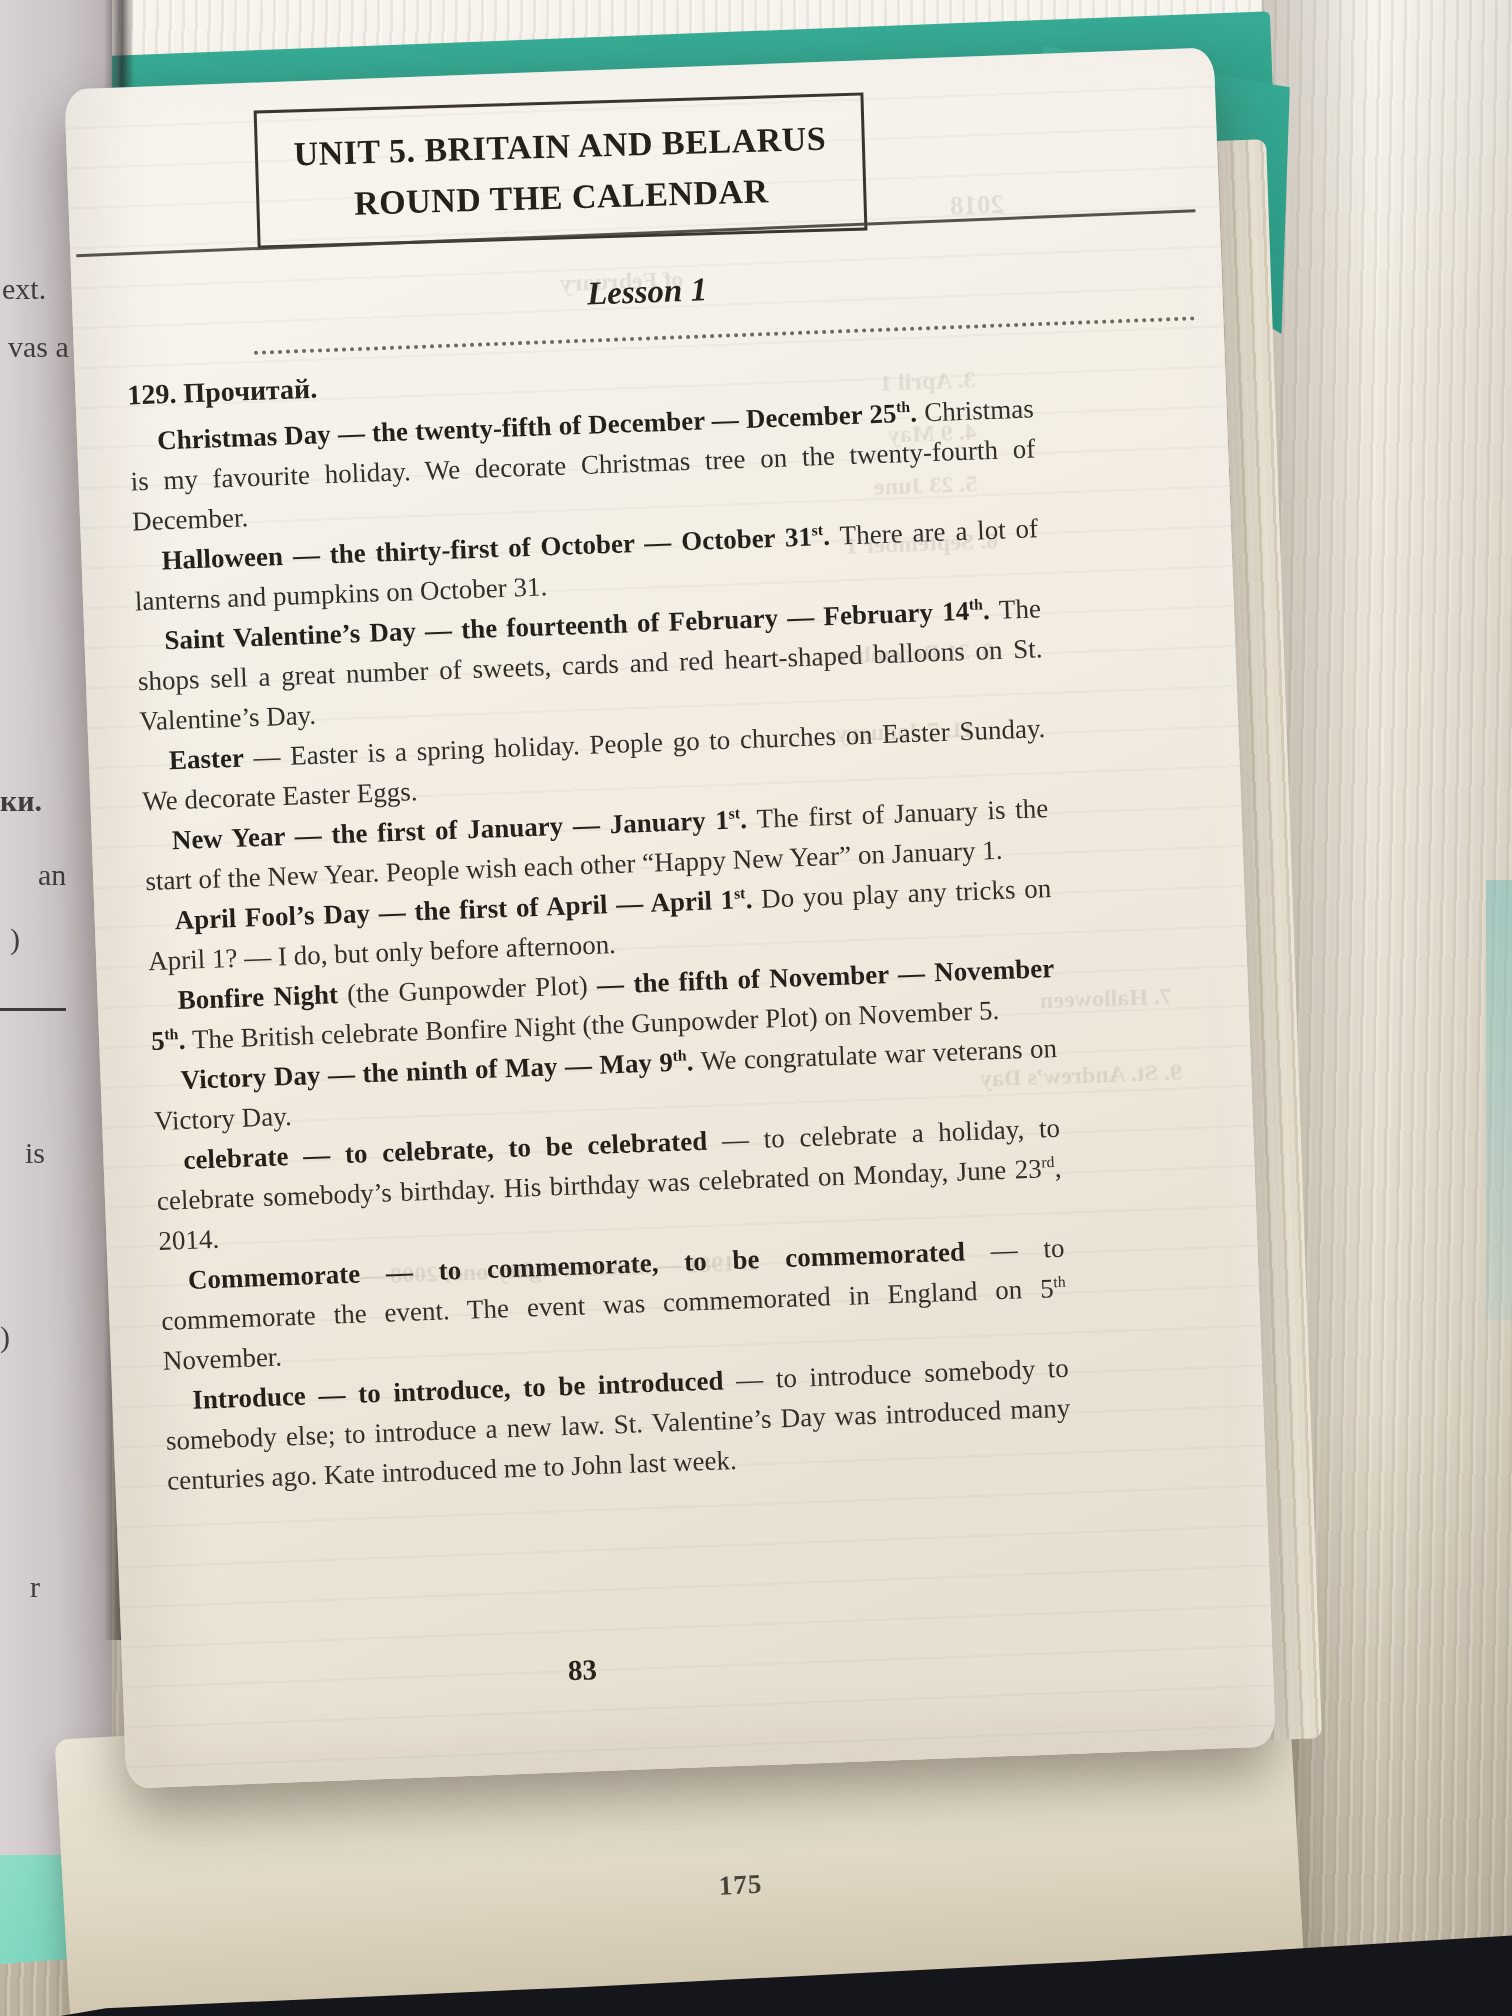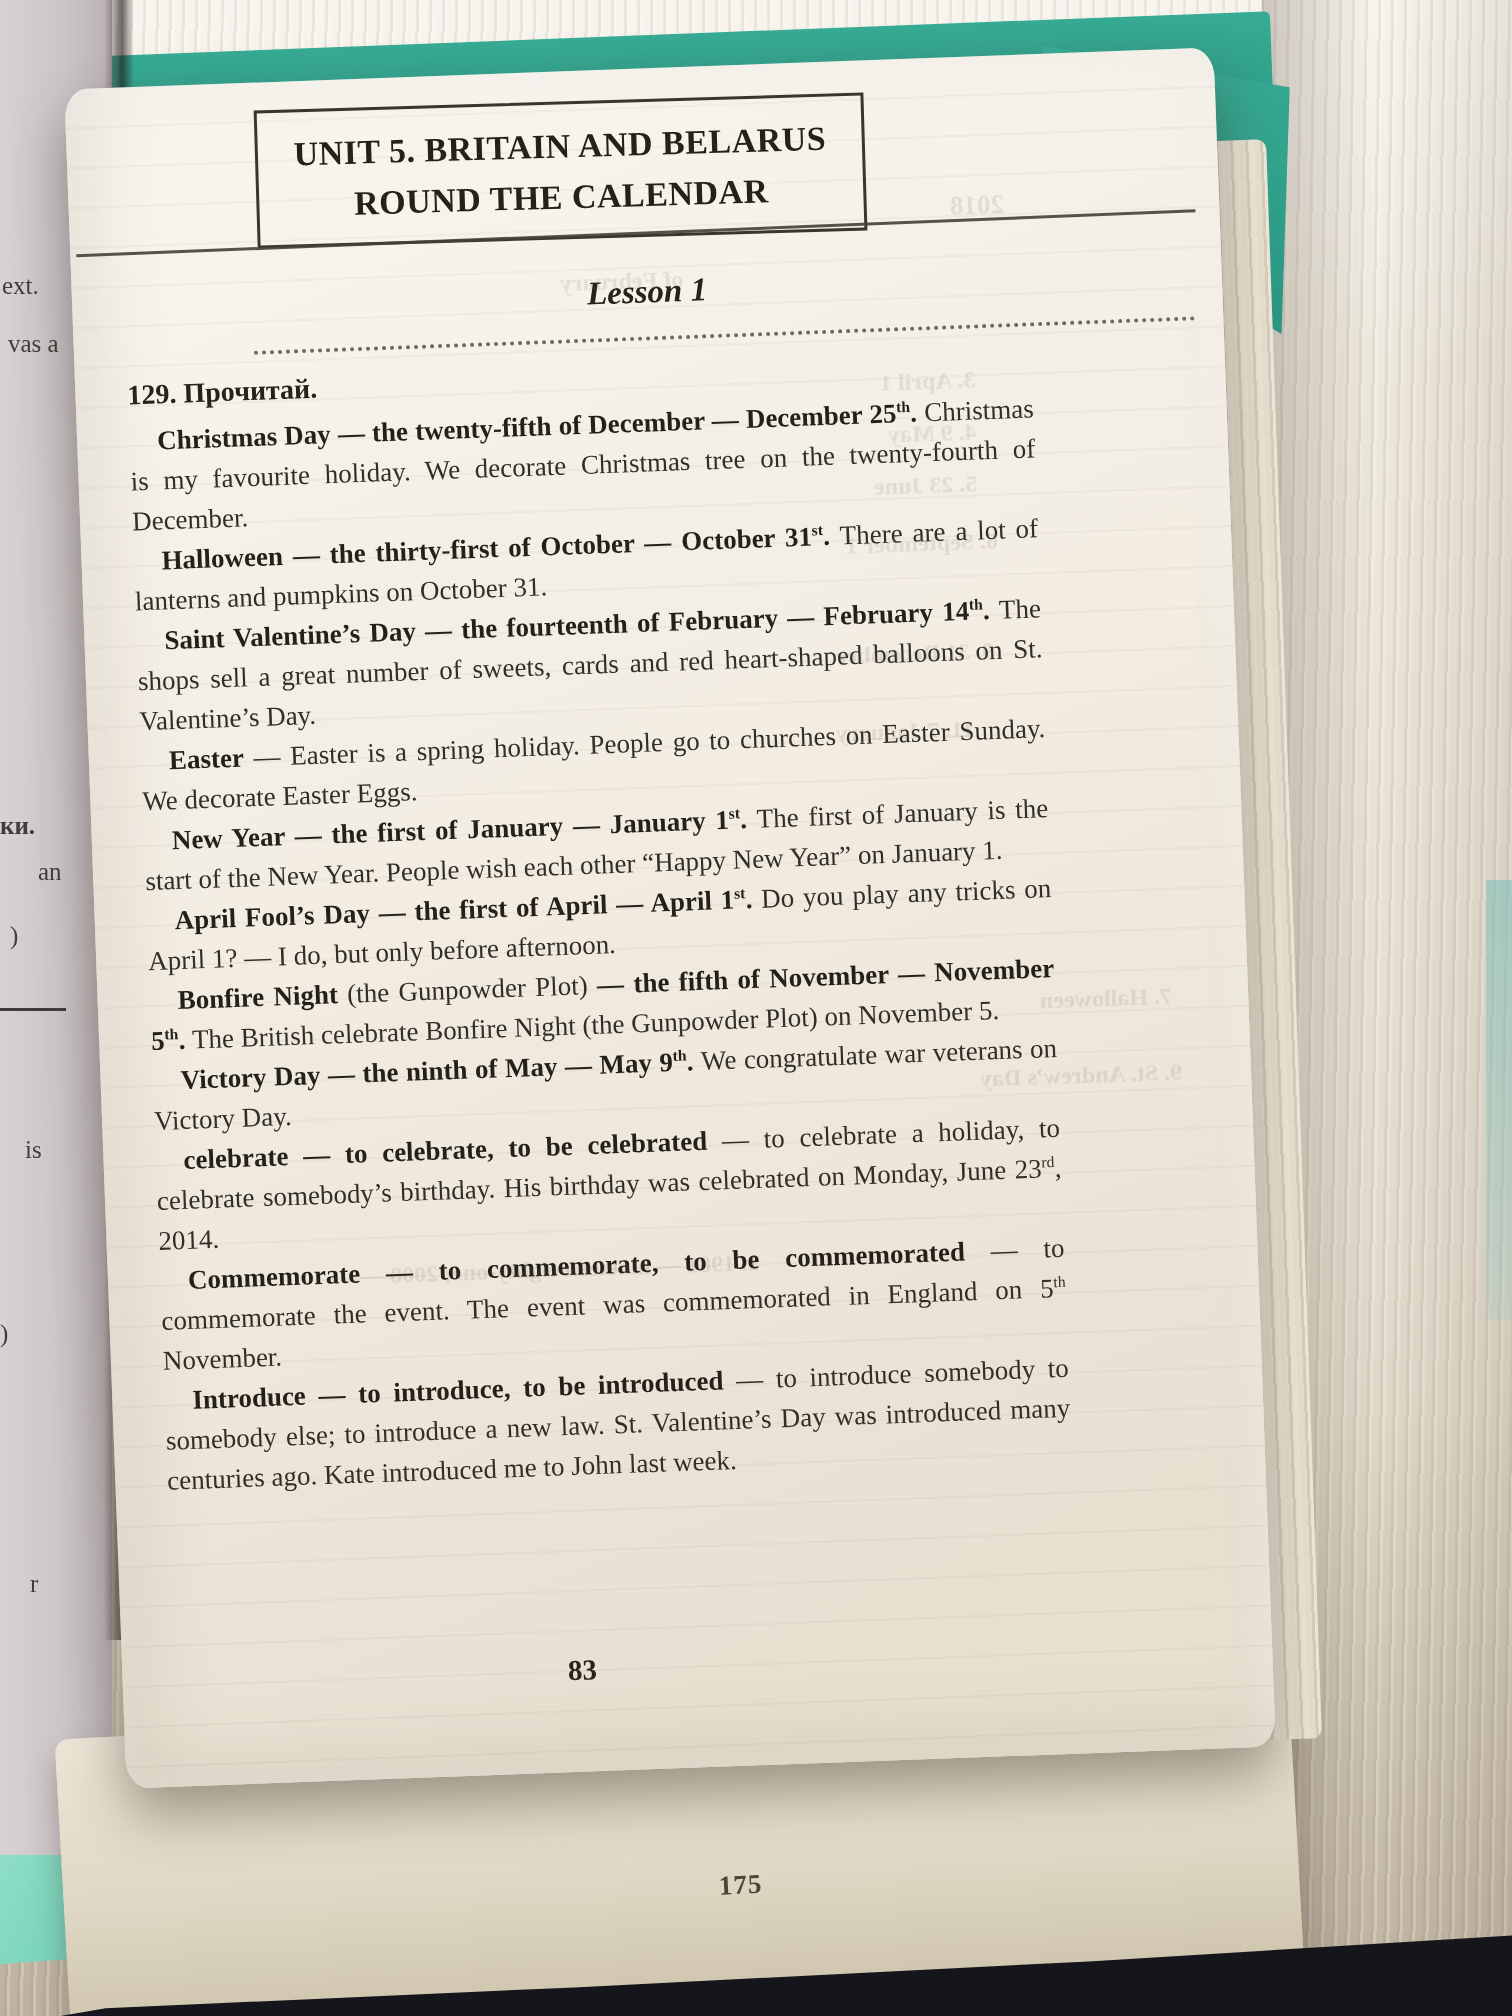--- a/index.html
+++ b/index.html
@@ -19,21 +19,21 @@
     background:linear-gradient(90deg, rgba(90,76,60,.28) 0%, rgba(0,0,0,0) 45%, rgba(110,95,75,.12) 100%);}
   
   .teal-top{position:absolute;z-index:1;left:82px;top:34px;width:1190px;height:92px;background:linear-gradient(180deg,#37ab94,#2f9f8a);transform:rotate(-2.2deg);border-radius:6px;}
   .teal-topright{position:absolute;z-index:1;left:1030px;top:40px;width:265px;height:300px;background:linear-gradient(160deg,#3bb29a,#2a9682);transform:rotate(-3deg);border-radius:8px;
     clip-path:polygon(8% 0,100% 18%,92% 100%,55% 78%,30% 40%,0 22%);}
   .teal-bottomleft{position:absolute;z-index:2;left:-20px;top:1848px;width:210px;height:110px;background:linear-gradient(120deg,#93e0cb,#5ec5ac);transform:rotate(-4deg);border-radius:10px;}
   .teal-rightsliver{position:absolute;z-index:1;right:0;top:880px;width:26px;height:440px;background:linear-gradient(180deg,rgba(120,190,185,.55),rgba(150,200,200,.25));}
   
   .left-page{position:absolute;z-index:2;left:0;top:0;width:112px;height:1855px;
     background:linear-gradient(90deg,#d8d2d4 0%,#cdc6c9 55%,#b9b1b4 100%);}
-  .frag{position:absolute;left:0;color:#413d3b;font-size:25px;white-space:nowrap;}
+  .frag{position:absolute;left:0;color:#413d3b;font-size:30px;white-space:nowrap;}
   .frag.b{font-weight:700;}
   .frag-rule{position:absolute;width:66px;height:3px;background:#3f3a3c;}
   .gutter{position:absolute;z-index:3;left:104px;top:0;width:30px;height:1640px;
     background:linear-gradient(90deg,rgba(0,0,0,0) 0%,rgba(60,50,52,.55) 45%,rgba(30,24,26,.65) 60%,rgba(0,0,0,0) 100%);}
   
   .under-pages{position:absolute;z-index:2;left:62px;top:1705px;width:1235px;height:300px;
     background:linear-gradient(180deg,#ece5d6 0%,#e0d8c5 55%,#cec4ac 100%);
     transform:rotate(-3.2deg);border-radius:14px;box-shadow:0 18px 30px rgba(70,58,42,.35);}
   .next-num{position:absolute;left:655px;top:168px;font-weight:700;font-size:27px;color:#4a443a;transform:rotate(.5deg);letter-spacing:1px;}
   .stack-right{position:absolute;z-index:2;left:1222px;top:140px;width:72px;height:1600px;transform:rotate(-2deg);
@@ -84,21 +84,21 @@
 
   <div class="teal-top"></div>
   <div class="teal-topright"></div>
   <div class="teal-bottomleft"></div>
   <div class="teal-rightsliver"></div>
 
   <div class="left-page">
     <div>
         <span class="frag" style="left: 2px; top: 272px;">ext.</span>
         <span class="frag" style="left: 8px; top: 330px; font-family: Liberation Serif, serif;">vas a</span>
-        <span class="frag b" style="left: 0px; top: 812px;">ки.</span>
+        <span class="frag b" style="left: 0px; top: 784px;">ки.</span>
         <span class="frag" style="left: 38px; top: 858px;">an</span>
         <span class="frag" style="left: 10px; top: 922px;">)</span>
         <span class="frag-rule" style="left: 0px; top: 1008px;"></span>
         <span class="frag" style="left: 25px; top: 1136px;">is</span>
         <span class="frag" style="left: 0px; top: 1320px;">)</span>
         <span class="frag" style="left: 30px; top: 1570px;">r</span>
       </div>
   </div>
   <div class="gutter"></div>
 

